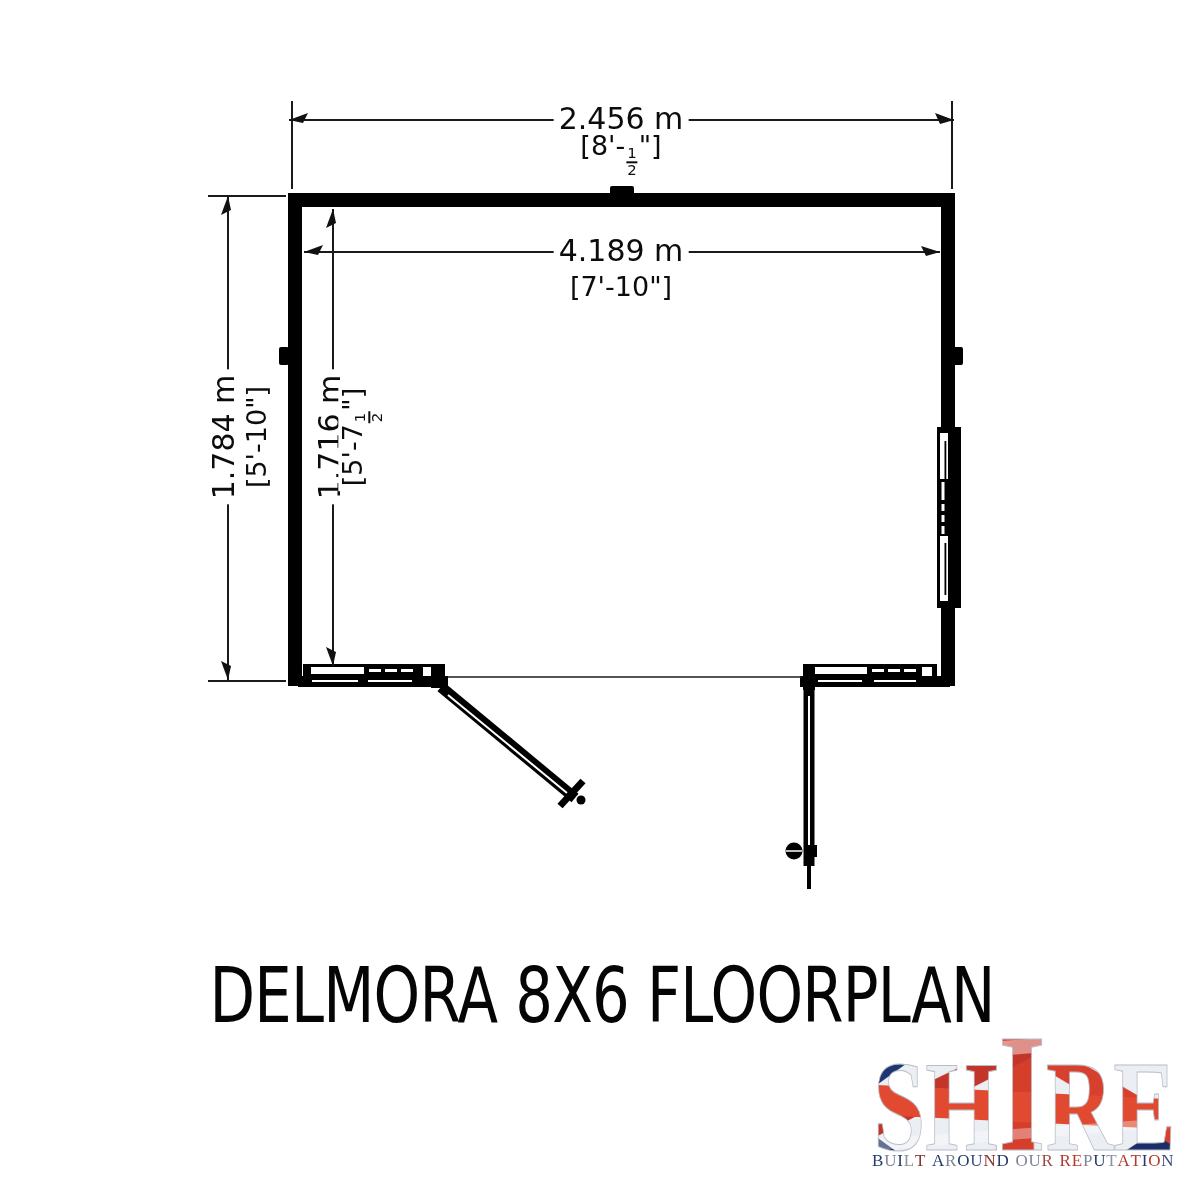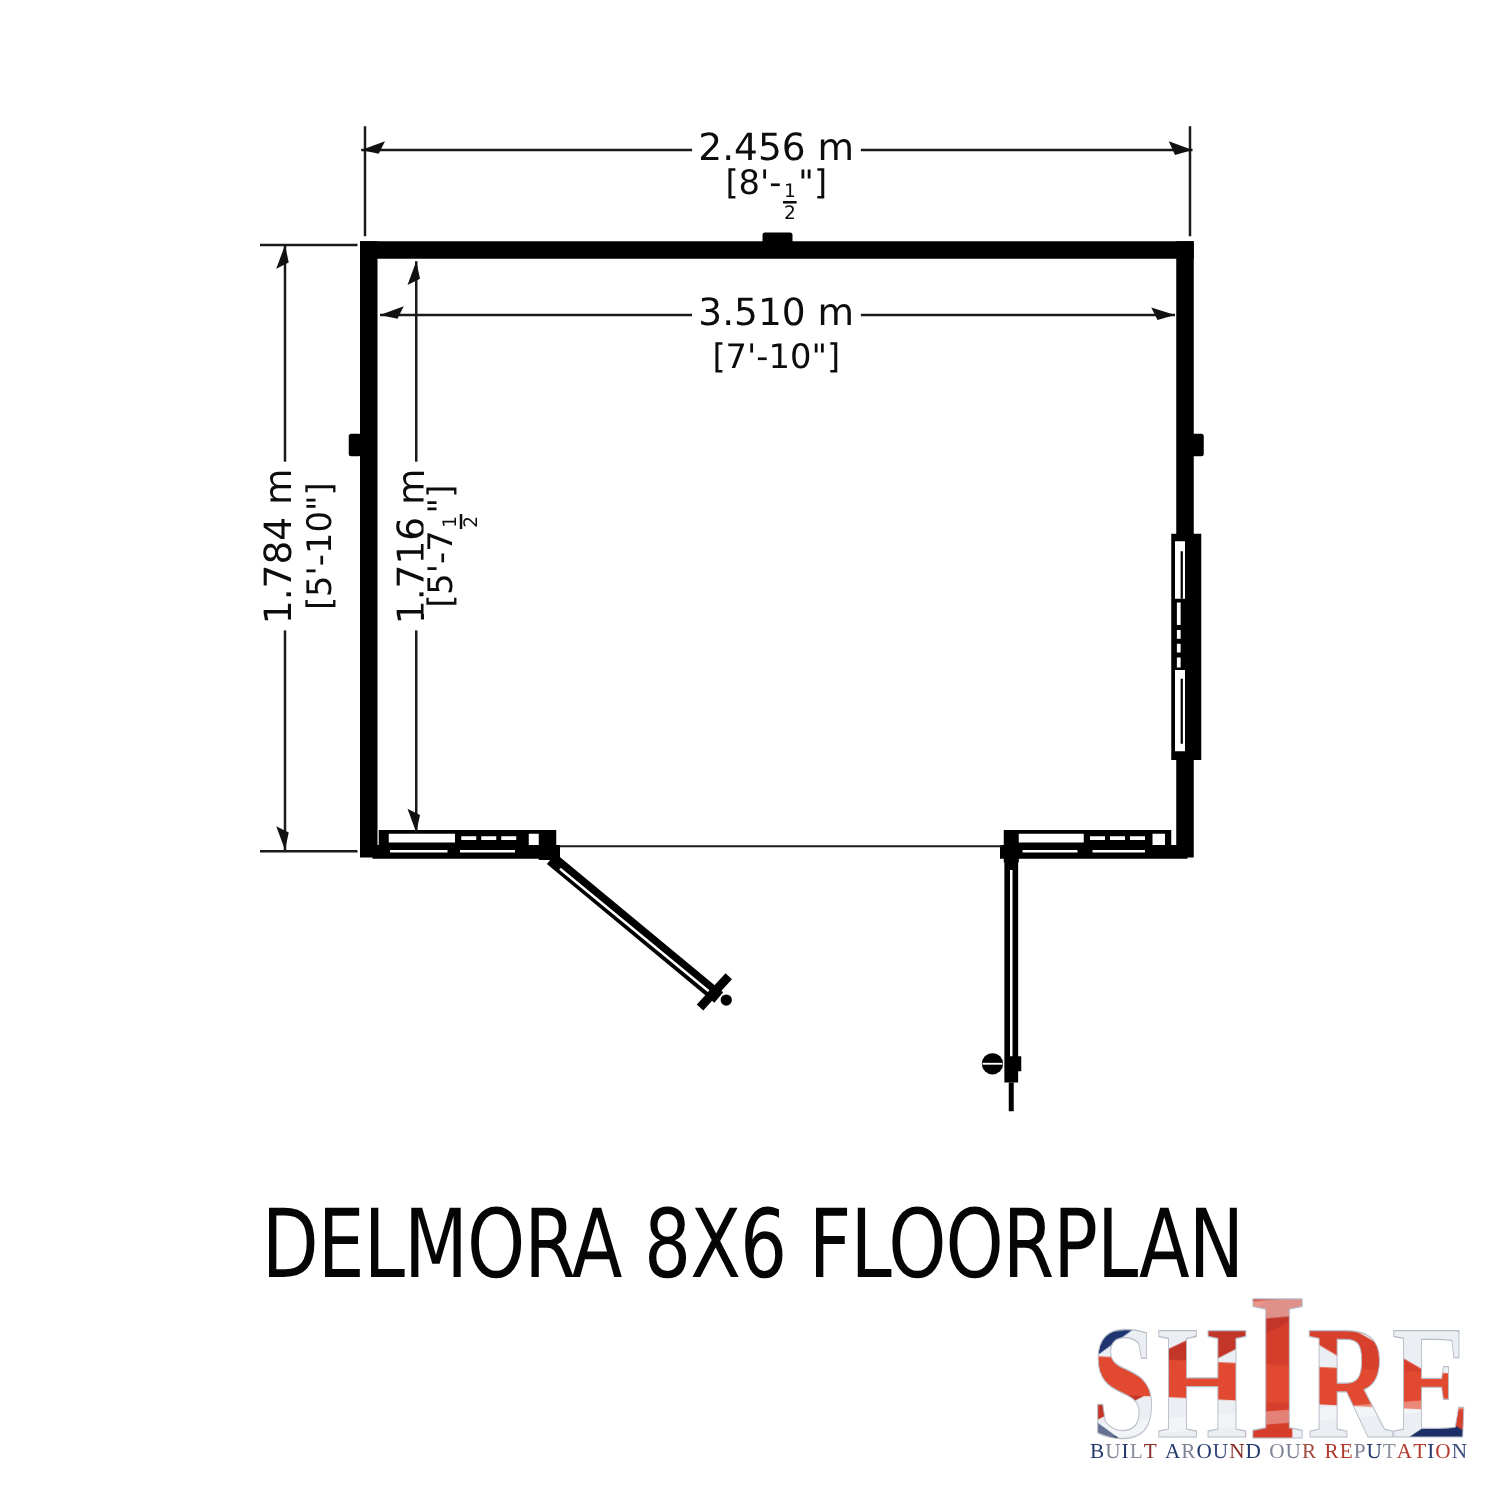--- a/index.html
+++ b/index.html
@@ -118,21 +118,21 @@
   </svg>
 
   <div class="dim-label lbl-m" style="left:621px;top:119px;">2.456 m</div>
   <div class="dim-label lbl-i" style="left:621px;top:155px;">
     <span>[8'-</span><span class="frac">
         <span class="num">1</span>
         <span class="den">2</span>
       </span><span>"]</span>
   </div>
 
-  <div class="dim-label lbl-m" style="left:621px;top:251px;">3.510 m</div>
+  <div class="dim-label lbl-m" style="left:621px;top:251px;">4.189 m</div>
   <div class="dim-label lbl-i" style="left:621px;top:286px;">[7'-10"]</div>
 
   <div class="dim-label rot lbl-m" style="left:224px;top:437px;">1.784 m</div>
   <div class="dim-label rot lbl-i" style="left:256px;top:437px;">[5'-10"]</div>
 
   <div class="dim-label rot lbl-m" style="left:330px;top:437px;">1.716 m</div>
   <div class="dim-label rot lbl-i" style="left:362px;top:437px;">
     <span>[5'-7</span><span class="frac">
         <span class="num">1</span>
         <span class="den">2</span>

